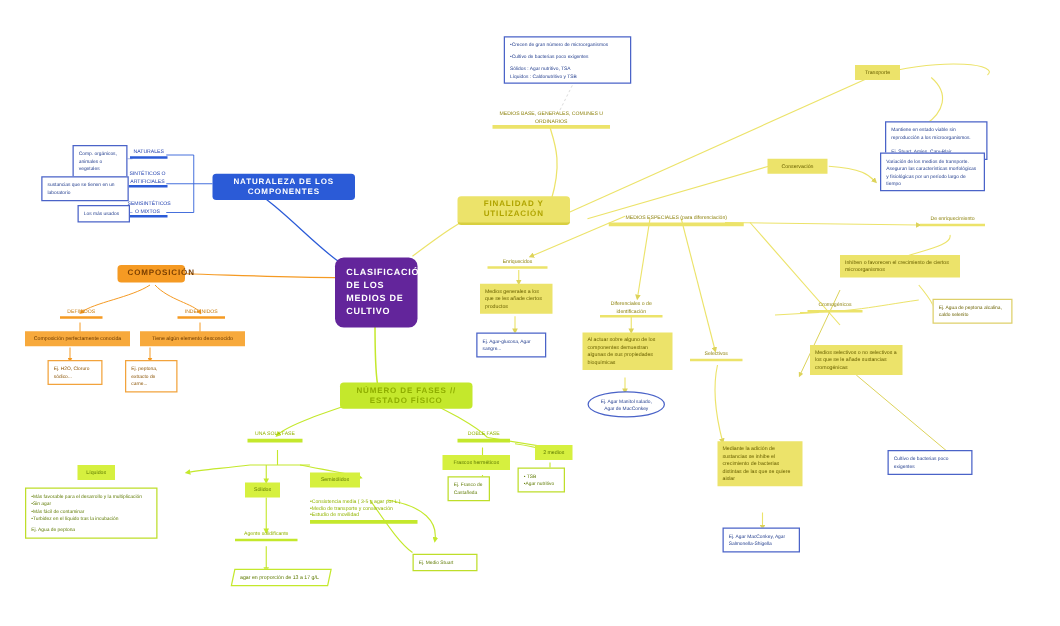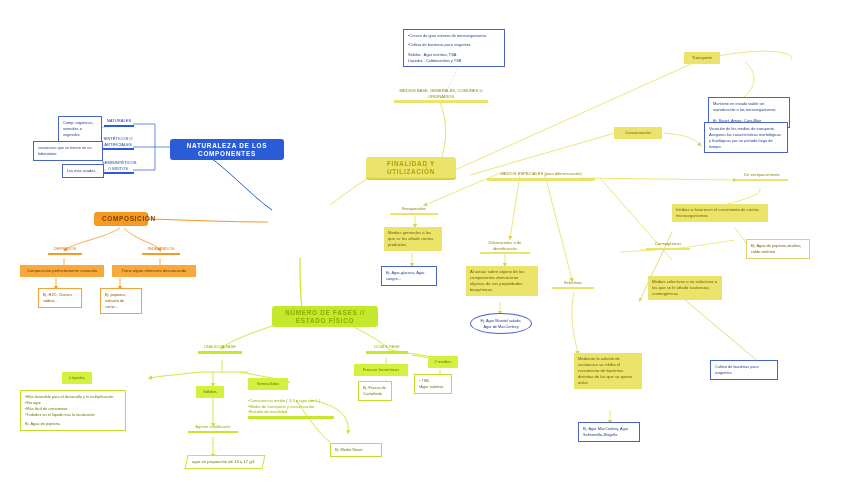--- a/index.html
+++ b/index.html
@@ -128,20 +128,21 @@
     <path d="M213,398 L213,425" stroke="#c4e82c" stroke-width=".9" fill="none" marker-end="url(#ag)"></path>
     <path d="M213,437 L213,456" stroke="#c4e82c" stroke-width=".9" fill="none" marker-end="url(#ag)"></path>
     <path d="M296,400 C310,420 320,435 330,442" stroke="#c4e82c" stroke-width=".9" fill="none"></path>
     <path d="M310,400 C340,405 350,418 348,432" stroke="#c4e82c" stroke-width=".9" fill="none" marker-end="url(#ag)"></path>
     <path d="M386,358 L386,365" stroke="#c4e82c" stroke-width=".9" fill="none"></path>
     <path d="M386,380 L386,392" stroke="#c4e82c" stroke-width=".9" fill="none" marker-end="url(#ag)"></path>
     <path d="M412,355 C432,358 438,360 440,364" stroke="#c4e82c" stroke-width=".9" fill="none"></path>
     <path d="M440,370 L440,378" stroke="#c4e82c" stroke-width=".9" fill="none"></path>
   </svg>
 
+  <div class="node center" style="left:268px;top:206px;width:66px;">CLASIFICACIÓN DE LOS MEDIOS DE CULTIVO</div>
 
   <div class="node branch b-blue" style="left:170px;top:139px;width:114px;">NATURALEZA  DE LOS COMPONENTES</div>
 
   <div class="node ul ul-blue" style="left:104px;top:118px;width:30px;">NATURALES</div>
   <div class="node ul ul-blue" style="left:102px;top:136px;width:32px;">SINTÉTICOS O ARTIFICIALES</div>
   <div class="node ul ul-blue" style="left:102px;top:160px;width:32px;">SEMISINTÉTICOS O MIXTOS</div>
 
   <div class="node note n-blue tl" style="left:58px;top:116px;width:44px;">Comp. orgánicos, animales o vegetales</div>
   <div class="node note n-blue tl" style="left:33px;top:141px;width:70px;">sustancias que se tienen en un laboratorio</div>
   <div class="node note n-blue tl" style="left:62px;top:164px;width:42px;">Los más usados</div>

